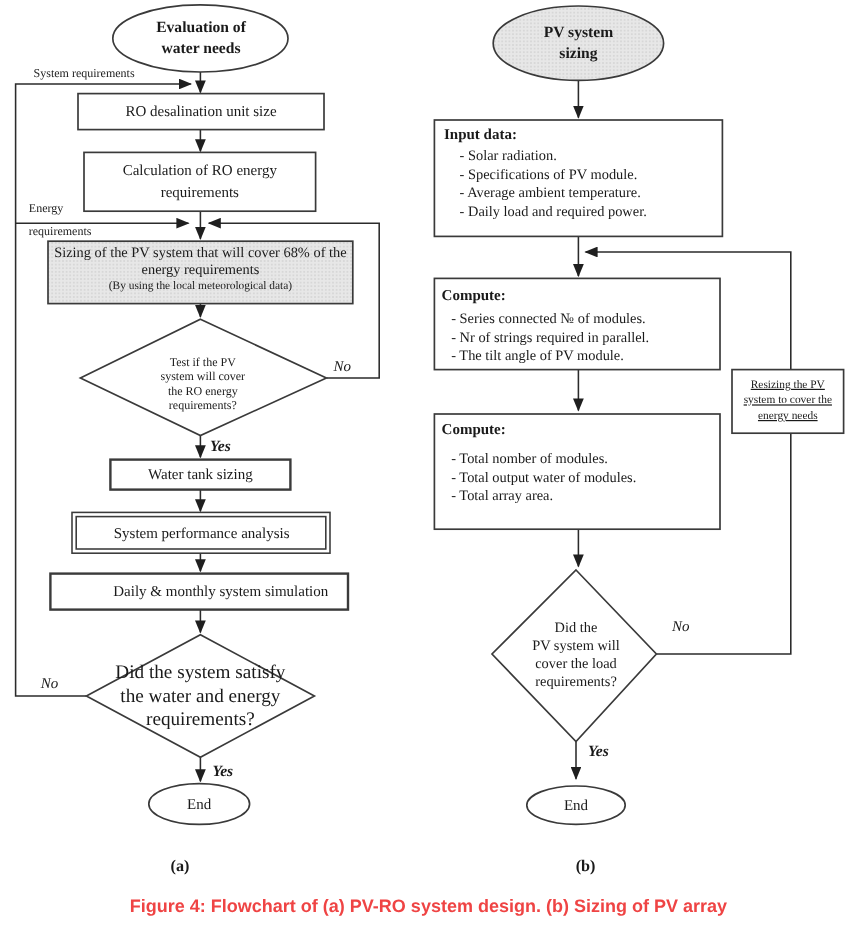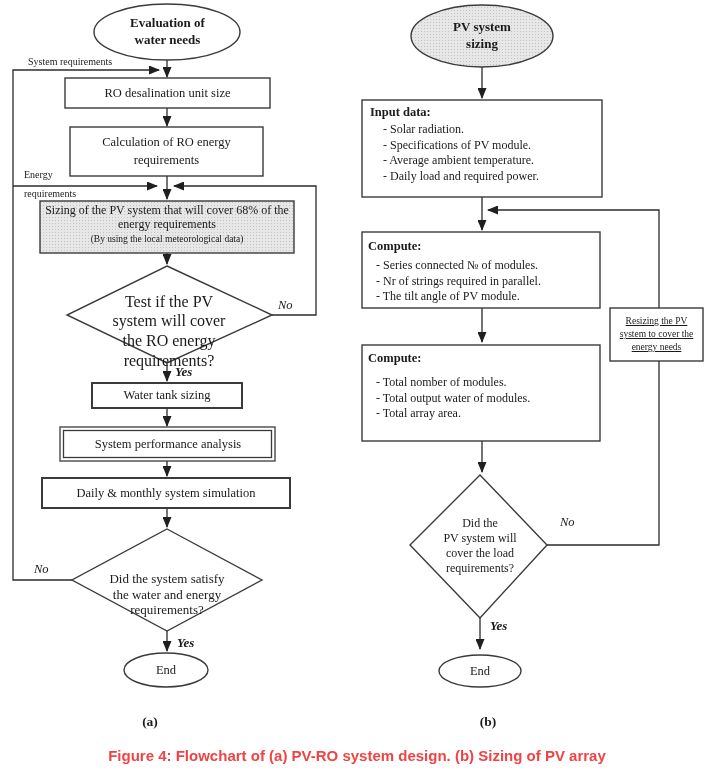--- a/index.html
+++ b/index.html
@@ -88,34 +88,34 @@
 
   <div class="abs ctr node" style="left:65px;top:78px;width:205px;height:30px;">RO desalination unit size</div>
 
   <div class="abs ctr node" style="left:70px;top:127px;width:193px;height:49px;line-height:1.4;">Calculation of RO energy
 requirements</div>
 
   <div class="abs ctr" style="left:44px;top:204px;width:246px;height:28px;font-size:12px;line-height:1.15;">Sizing of the PV system that will cover 68% of the
 energy requirements</div>
   <div class="abs ctr" style="left:44px;top:232px;width:246px;height:13px;font-size:9.5px;">(By using the local meteorological data)</div>
 
-  <div class="abs ctr" style="left:94px;top:302px;width:150px;height:58px;font-size:16px;line-height:1.22;">Test if the PV
+  <div class="abs ctr" style="left:94px;top:292px;width:150px;height:58px;font-size:10px;line-height:1.22;">Test if the PV
 system will cover
 the RO energy
 requirements?</div>
   <div class="abs yn" style="left:278px;top:298px;width:34px;">No</div>
   <div class="abs yes" style="left:175px;top:364px;width:40px;">Yes</div>
 
   <div class="abs ctr node" style="left:92px;top:383px;width:150px;height:25px;">Water tank sizing</div>
 
   <div class="abs ctr node" style="left:64px;top:430px;width:208px;height:28px;">System performance analysis</div>
 
-  <div class="abs ctr node" style="left:42px;top:478px;width:248px;height:30px;">Daily &amp; monthly system simulation</div>
+  <div class="abs ctr node" style="left:42px;top:478px;width:248px;height:30px;padding-left:18px;">Daily &amp; monthly system simulation</div>
 
-  <div class="abs ctr" style="left:87px;top:572px;width:160px;height:45px;font-size:13px;line-height:1.22;">Did the system satisfy
+  <div class="abs ctr" style="left:87px;top:558px;width:160px;height:45px;font-size:16px;line-height:1.22;">Did the system satisfy
 the water and energy
 requirements?</div>
   <div class="abs yn" style="left:34px;top:562px;width:30px;">No</div>
   <div class="abs yes" style="left:177px;top:635px;width:38px;">Yes</div>
 
   <div class="abs ctr node" style="left:124px;top:653px;width:84px;height:34px;">End</div>
 
   <div class="abs ctr sub-label" style="left:135px;top:713px;width:30px;height:17px;">(a)</div>
 
   <div class="abs ctr" style="left:412px;top:13px;width:140px;height:45px;font-weight:bold;font-size:13px;line-height:1.3;">PV system

